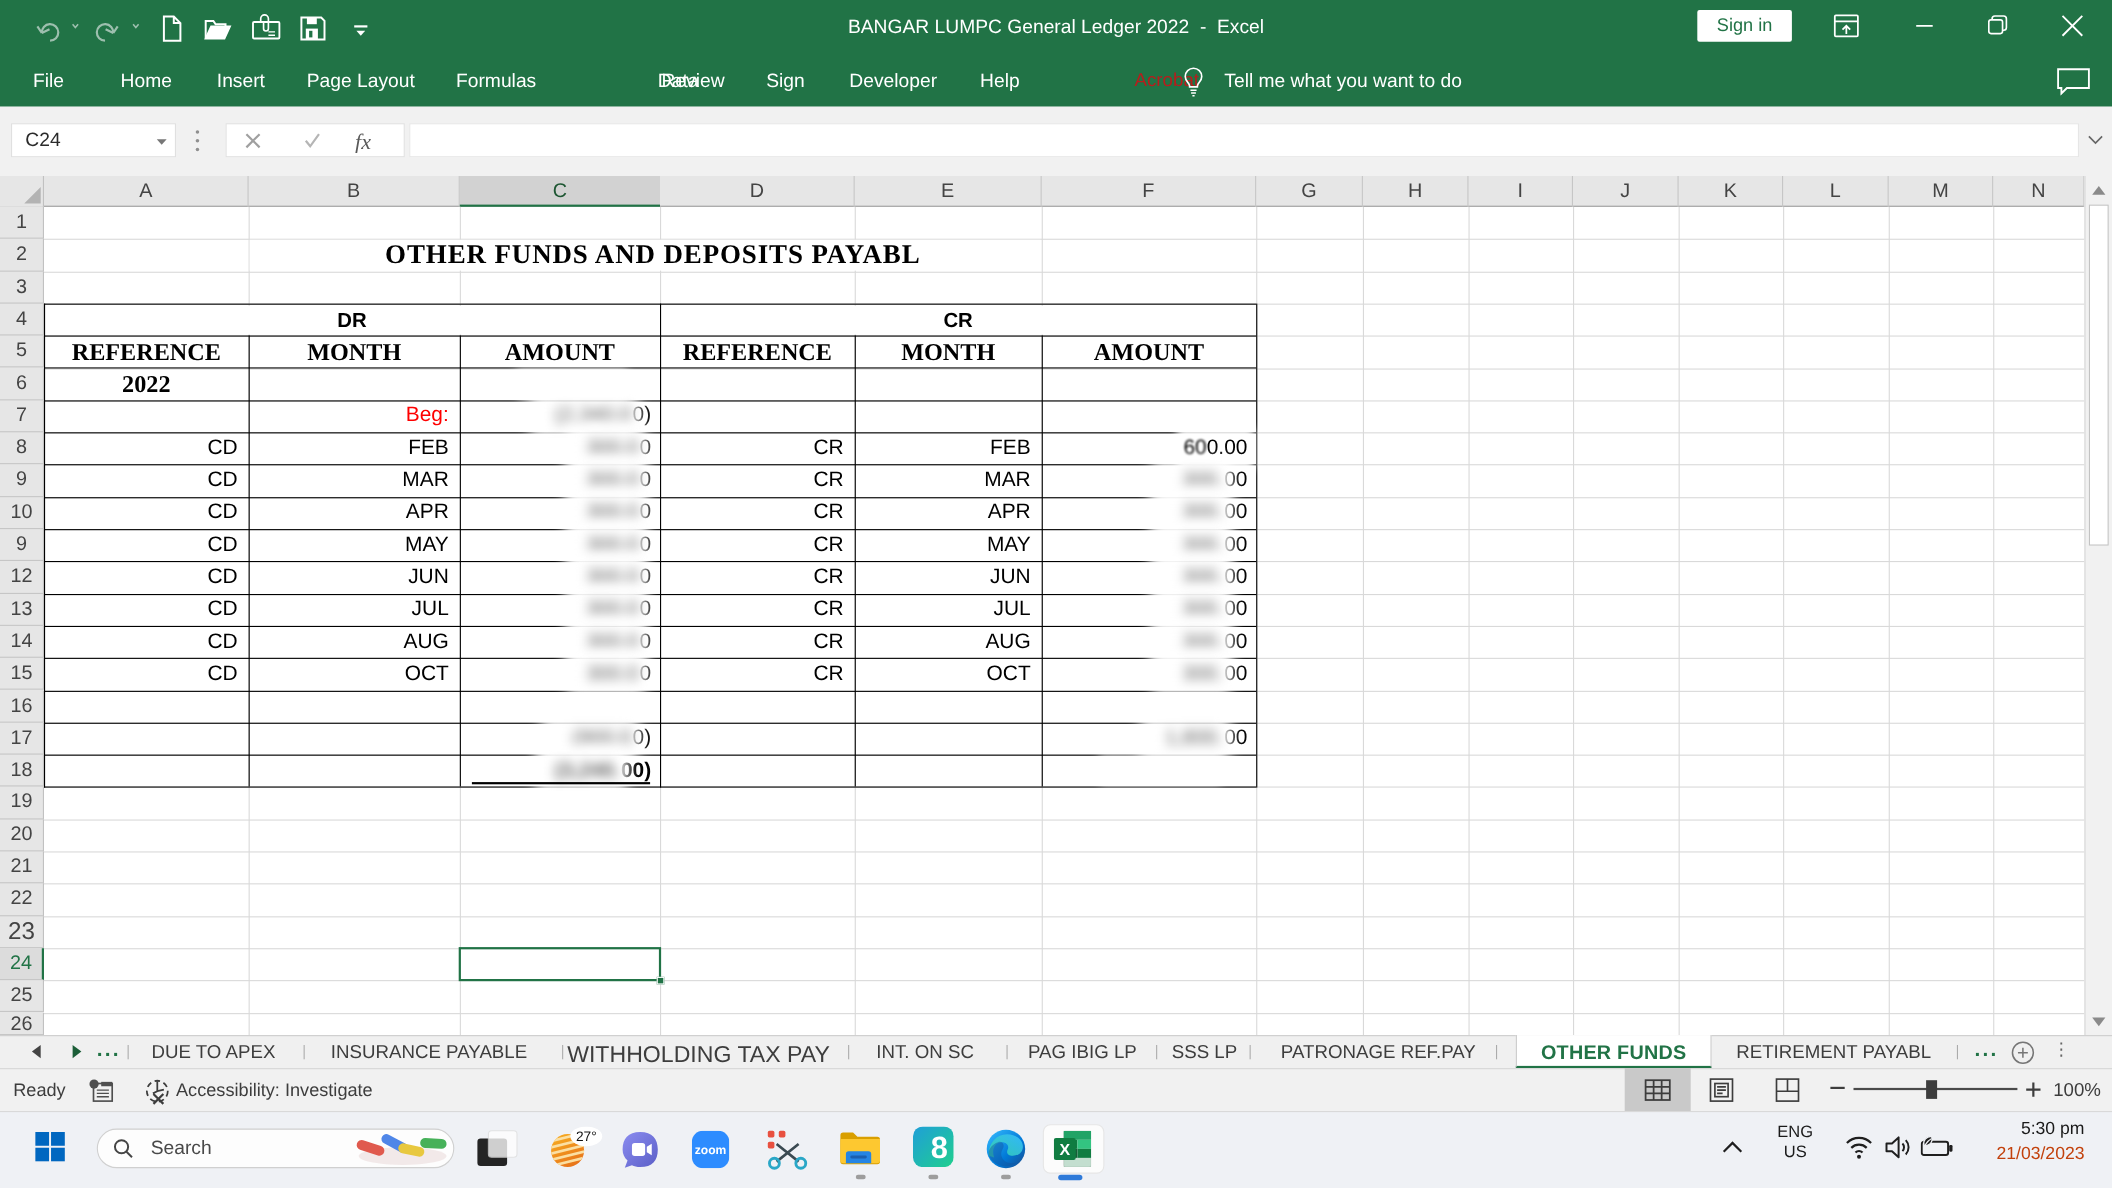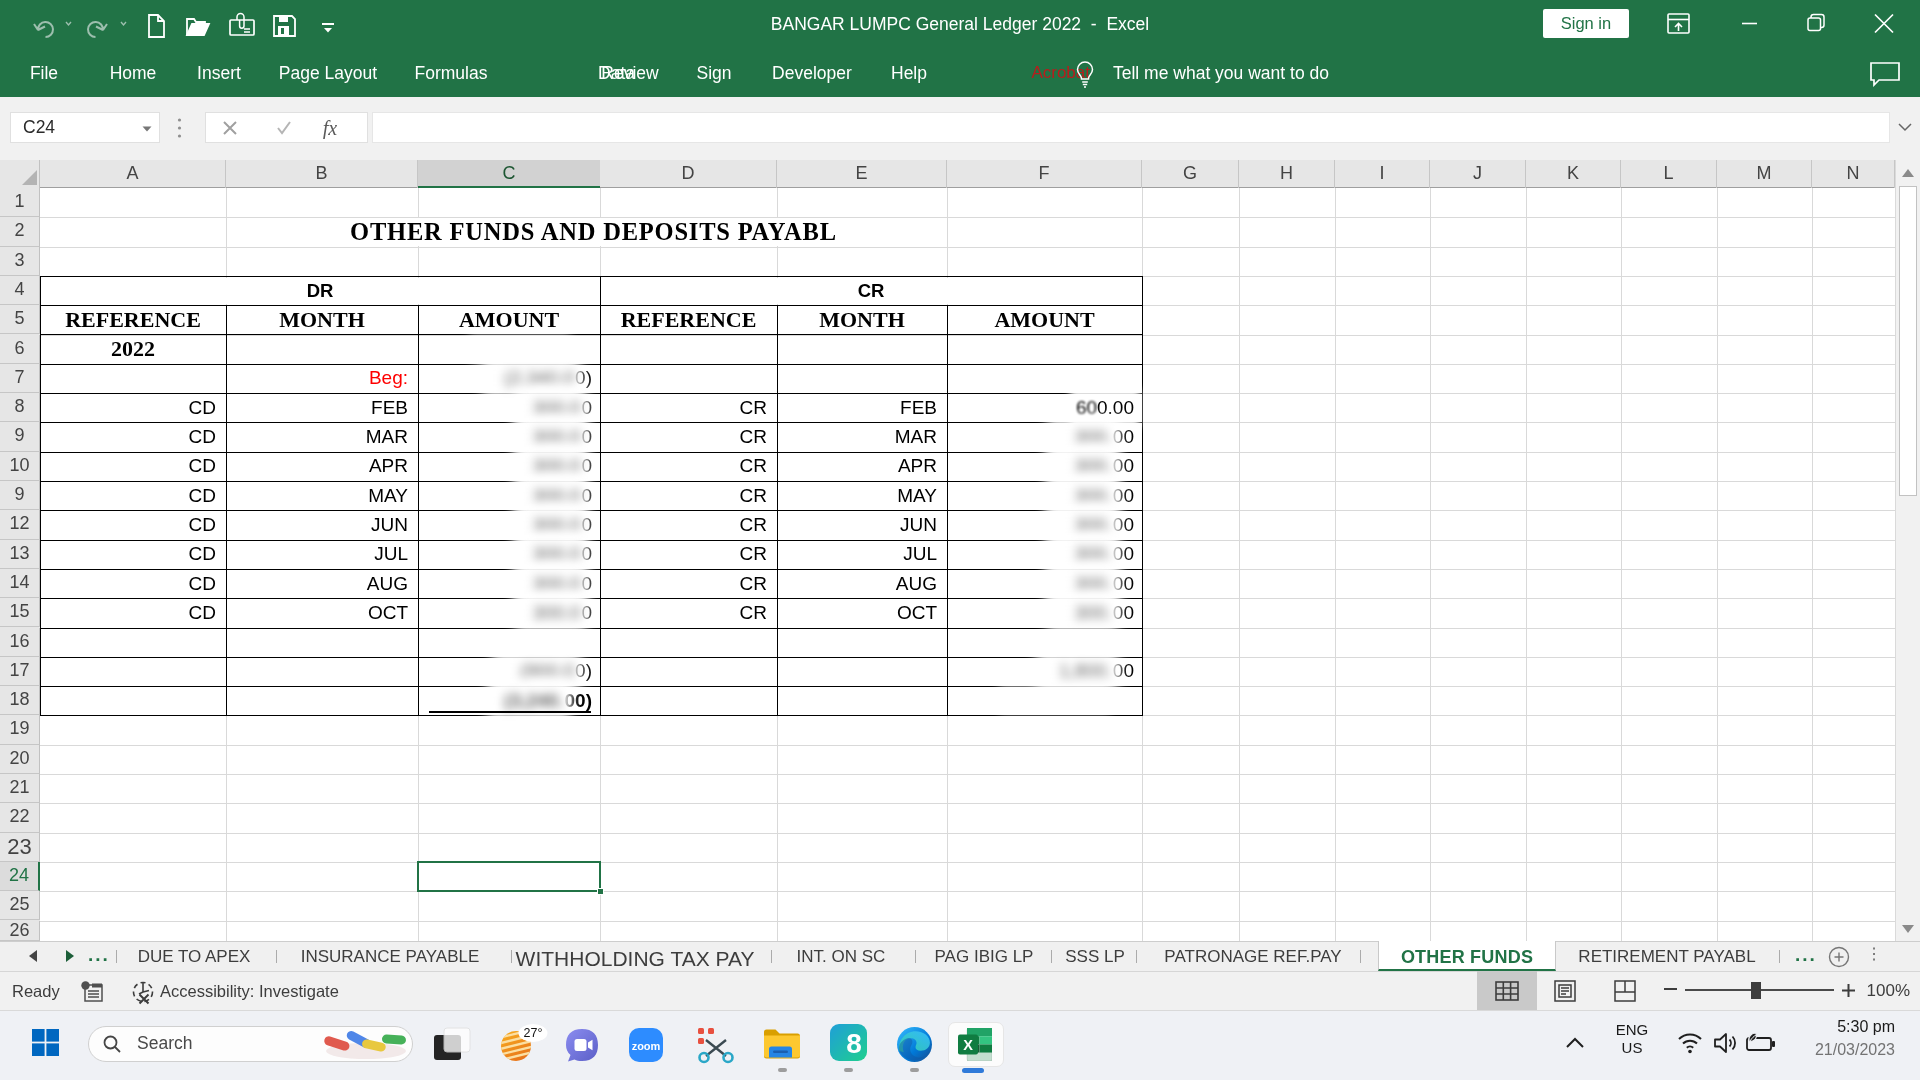--- a/index.html
+++ b/index.html
@@ -572,12 +572,12 @@
 <path d="M 20.5 6.5 a 9.5 9.5 0 0 1 0 13"></path>
     </g>
   </svg>
 <svg class="abs" style="left:1746px;top:1031px" width="30" height="24" viewBox="0 0 30 24">
 <path d="M 3 7 h 20 a 2 2 0 0 1 2 2 v 8 a 2 2 0 0 1 -2 2 h -20 a 2 2 0 0 1 -2 -2 v -8 a 2 2 0 0 1 2 -2 z" fill="none" stroke="#1f1f1f" stroke-width="1.8"></path>
 <rect x="26" y="10" width="3" height="6" rx="1" fill="#1f1f1f"></rect>
 <path d="M 10 2 c -5 0 -8 4 -7 8 3 1 9 -1 7 -8 z" fill="#1f1f1f" stroke="#eff1f5" stroke-width="1.2"></path>
 <path d="M 4 10 c 2 -3 4 -5 6 -6" fill="none" stroke="#eff1f5" stroke-width="1"></path>
   </svg>
 <div class="abs" style="left:1770px;top:1018px;width:125px;text-align:right;color:#1a1a1a;font-size:16px">5:30 pm</div>
-<div class="abs" style="left:1770px;top:1041px;width:125px;text-align:right;color:#737373;font-size:16px">21/03/2023</div>
+<div class="abs" style="left:1770px;top:1041px;width:125px;text-align:right;color:#c2410c;font-size:16px">21/03/2023</div>
 </body></html>

